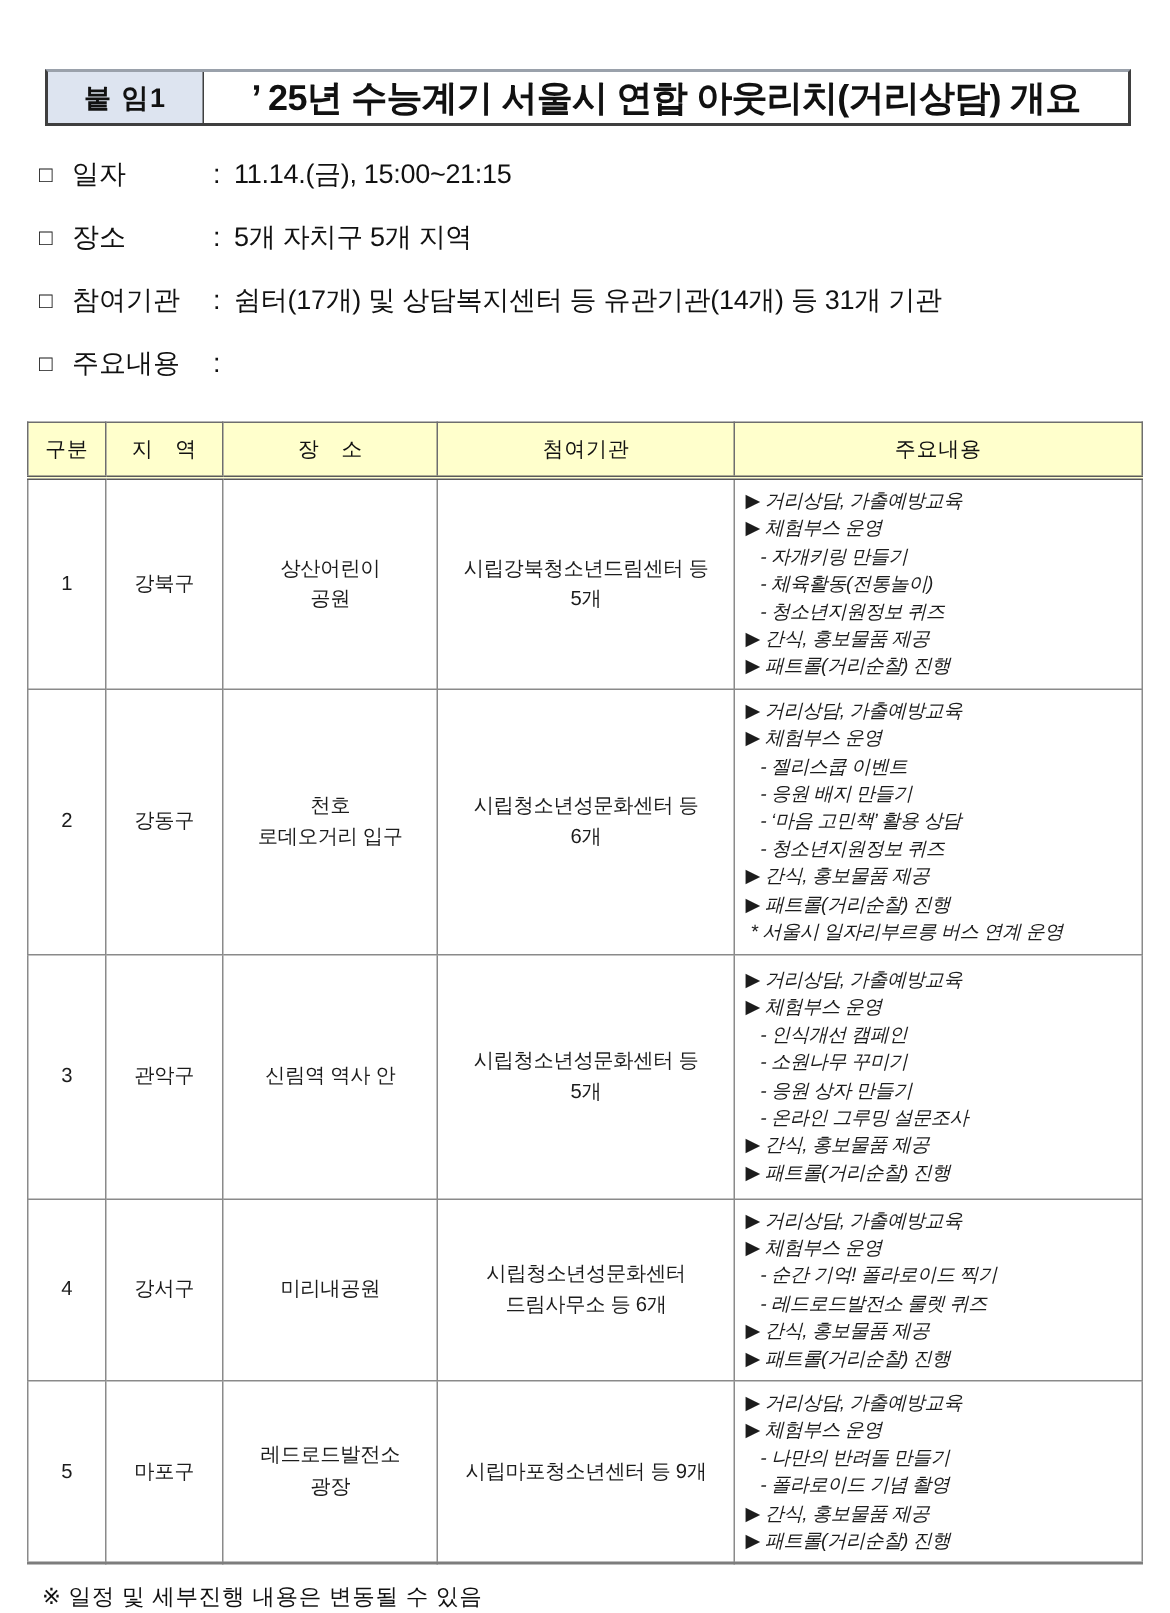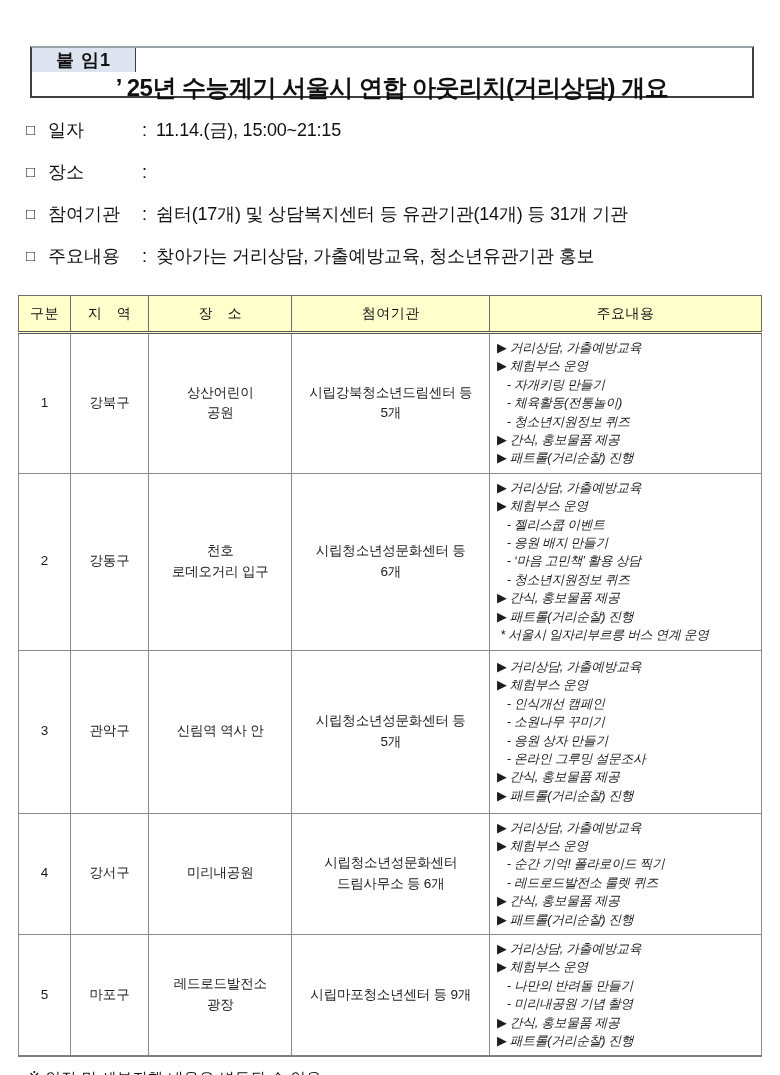--- a/index.html
+++ b/index.html
@@ -13,22 +13,22 @@
   html,body{margin:0;padding:0;}
   body{
     width:780px;height:1075px;background:#ffffff;
     font-family:"Liberation Sans","DejaVu Sans",sans-serif;
     color:var(--text);overflow:hidden;
   }
   .page{width:780px;height:1075px;padding:0 18px;position:relative;}
 
   
   .attach-header{
-    margin:46px 8px 0 12px;height:52px;display:flex;align-items:stretch;
-    border:2px solid var(--border-dark);border-top:2px solid #9aa1ab;flex-direction:column;
+    margin:46px 8px 0 12px;height:38px;display:flex;align-items:stretch;
+    border:2px solid var(--border-dark);border-top:2px solid #9aa1ab;
   }
   .attach-badge{
     width:104px;background:var(--badge-bg);
     border-right:1.5px solid var(--border-dark);
     display:flex;align-items:center;justify-content:center;
     font-size:18px;font-weight:700;letter-spacing:1px;white-space:pre;
   }
   .attach-title{
     flex:1;display:flex;align-items:center;justify-content:center;
     font-size:24px;font-weight:800;letter-spacing:-0.5px;white-space:nowrap;
@@ -90,32 +90,32 @@
     <div class="info-row">
       <span class="info-bullet">□</span>
       <span class="info-label">일자</span>
       <span class="info-colon">:</span>
       <span class="info-value">11.14.(금), 15:00~21:15</span>
     </div>
     <div class="info-row">
       <span class="info-bullet">□</span>
       <span class="info-label">장소</span>
       <span class="info-colon">:</span>
+      <span class="info-value">5개 자치구 5개 지역</span>
     </div>
     <div class="info-row">
       <span class="info-bullet">□</span>
       <span class="info-label">참여기관</span>
       <span class="info-colon">:</span>
       <span class="info-value">쉼터(17개) 및 상담복지센터 등 유관기관(14개) 등 31개 기관</span>
     </div>
     <div class="info-row">
       <span class="info-bullet">□</span>
       <span class="info-label">주요내용</span>
       <span class="info-colon">:</span>
-      <span class="info-value">찾아가는 거리상담, 가출예방교육, 청소년유관기관 홍보</span>
     </div>
   </div>
 
   <table class="schedule">
     <colgroup>
       <col style="width:7%">
         <col style="width:10.5%">
         <col style="width:19.3%">
       <col style="width:26.6%">
         <col style="width:36.6%">
@@ -201,21 +201,21 @@
         <tr style="height: 122px;">
           <td>5</td>
           <td>마포구</td>
           <td>레드로드발전소
 광장</td>
           <td>시립마포청소년센터 등 9개</td>
           <td class="c-details">
             <div class="detail-line">▶ 거리상담, 가출예방교육</div>
             <div class="detail-line">▶ 체험부스 운영</div>
             <div class="detail-line">   - 나만의 반려돌 만들기</div>
-            <div class="detail-line">   - 미리내공원 기념 촬영</div>
+            <div class="detail-line">   - 폴라로이드 기념 촬영</div>
             <div class="detail-line">▶ 간식, 홍보물품 제공</div>
             <div class="detail-line">▶ 패트롤(거리순찰) 진행</div>
           </td>
         </tr>
       </tbody>
   </table>
 
   <div class="footnote">※ 일정 및 세부진행 내용은 변동될 수 있음</div>
 
 </div>

